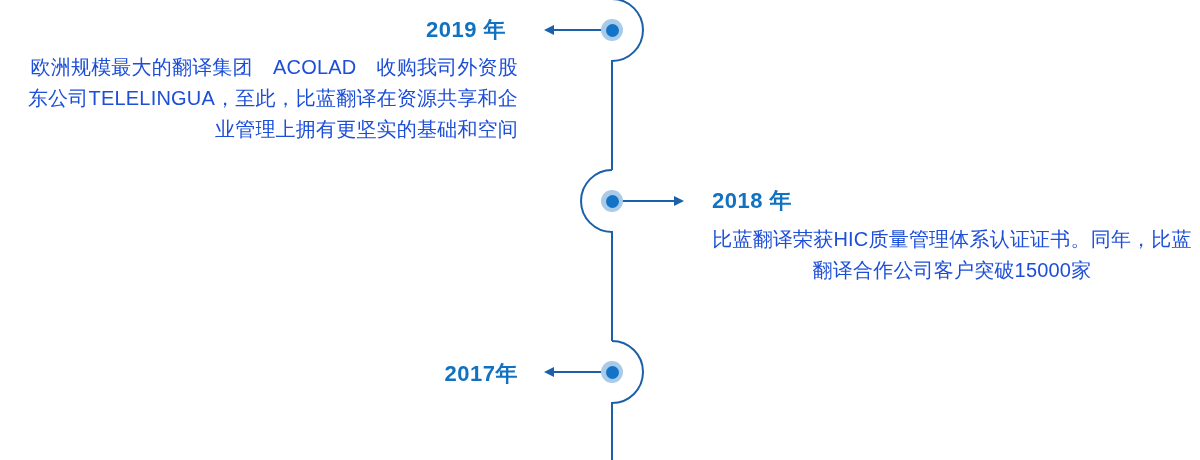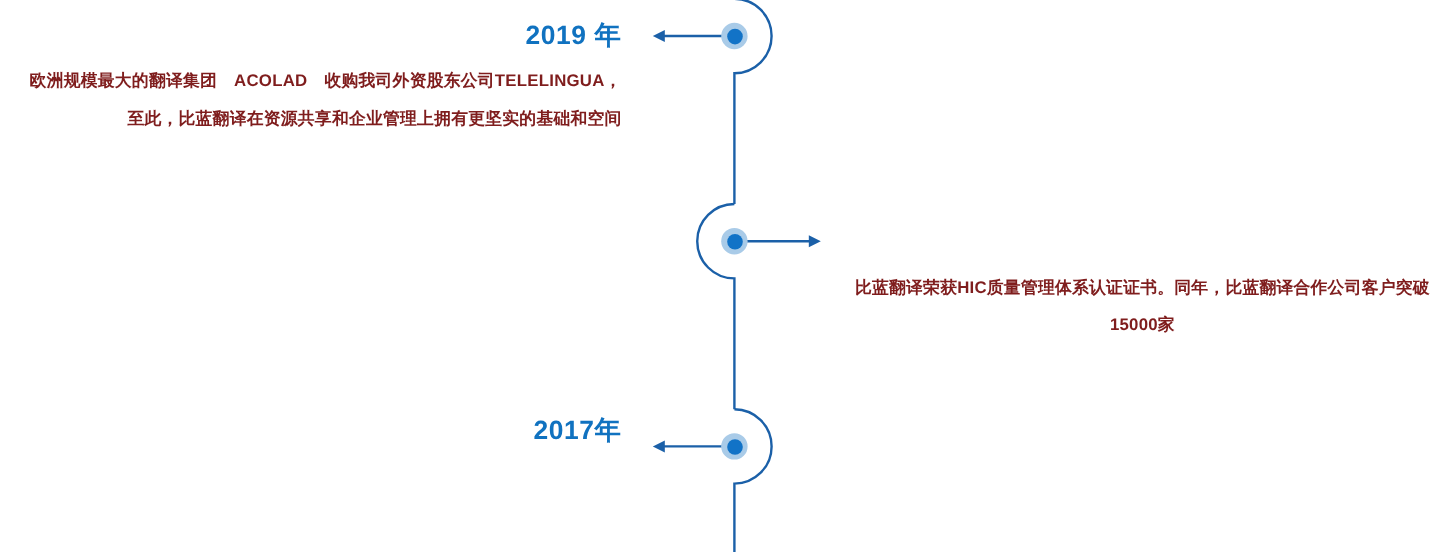--- a/index.html
+++ b/index.html
@@ -39,25 +39,24 @@
     letter-spacing:0.5px;
     white-space:nowrap;
     line-height:1;
   }
   .year-label.right-side{text-align:left;}
   .year-label.left-side{text-align:right;}
 
   
   .desc{
     position:absolute;
-    font-size:14px;
-    color:#7f1d1d;
+    font-size:20px;
+    color:#1d4ed8;
     line-height:31px;
     letter-spacing:0.2px;
-    font-weight:bold;
   }
   .desc.align-right{text-align:right;}
   .desc.align-left{text-align:center;}
 </style>
 </head>
 <body>
 
 <div id="timeline-root">
 
   <svg class="spine-svg" viewBox="0 0 1200 460">
@@ -89,20 +88,21 @@
   <div class="node-dot" style="left:601px;top:19px;">
     <i></i>
   </div>
   <div class="node-dot" style="left:601px;top:190px;">
     <i></i>
   </div>
   <div class="node-dot" style="left:601px;top:361px;">
     <i></i>
   </div>
 
-  <div class="year-label left-side" style="left:318px;top:19px;width:200px;">2019 年</div>
+  <div class="year-label left-side" style="left:306px;top:19px;width:200px;">2019 年</div>
   <div class="desc align-right" style="left:18px;top:52px;width:500px;">欧洲规模最大的翻译集团　ACOLAD　收购我司外资股东公司TELELINGUA，至此，比蓝翻译在资源共享和企业管理上拥有更坚实的基础和空间</div>
 
+  <div class="year-label right-side" style="left:712px;top:190px;width:300px;">2018 年</div>
   <div class="desc align-left" style="left:712px;top:224px;width:480px;">比蓝翻译荣获HIC质量管理体系认证证书。同年，比蓝翻译合作公司客户突破15000家</div>
 
-  <div class="year-label left-side" style="left:318px;top:348px;width:200px;">2017年</div>
+  <div class="year-label left-side" style="left:318px;top:363px;width:200px;">2017年</div>
 
 </div>
 
 </body></html>

